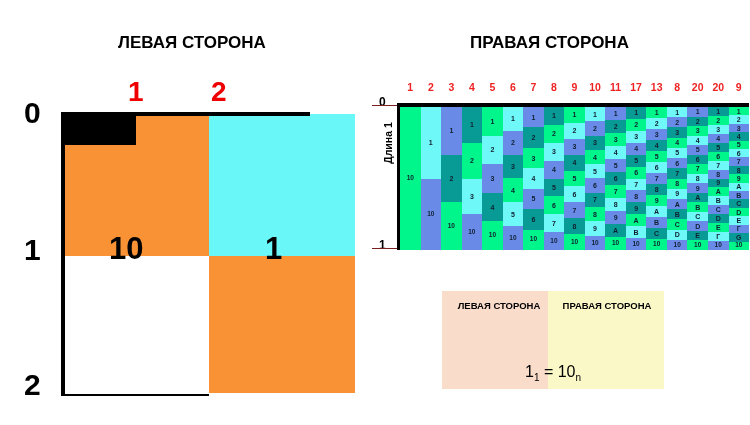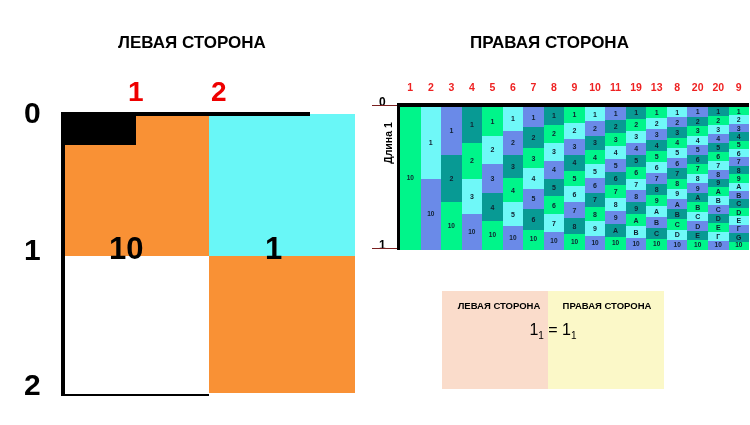--- a/index.html
+++ b/index.html
@@ -170,21 +170,21 @@
         <span>2</span>
         <span>3</span>
         <span>4</span>
         <span>5</span>
         <span>6</span>
         <span>7</span>
         <span>8</span>
         <span>9</span>
         <span>10</span>
         <span>11</span>
-        <span>19</span>
+        <span>17</span>
         <span>13</span>
         <span>8</span>
         <span>20</span>
         <span>20</span>
         <span>9</span>
       </div>
     <div id="r-grid">
         <div class="rcol">
           <div class="rseg last" style="background: rgb(0, 245, 138);">10</div>
         </div>
@@ -376,16 +376,16 @@
 
     <div id="r-axis-v"></div>
     <div id="r-axis-h"></div>
   </div>
 
   <div id="legend">
     <div id="legend-left-bg"></div>
     <div id="legend-right-bg"></div>
     <div id="legend-head-left">ЛЕВАЯ СТОРОНА</div>
     <div id="legend-head-right">ПРАВАЯ СТОРОНА</div>
-    <div class="legend-eq" id="legend-eq-0">1<sub>1</sub> = 1<sub>1</sub></div>
+    <div class="legend-eq" id="legend-eq-2">1<sub>1</sub> = 10<sub>n</sub></div>
   </div>
 
 </div>
 
 </body></html>

